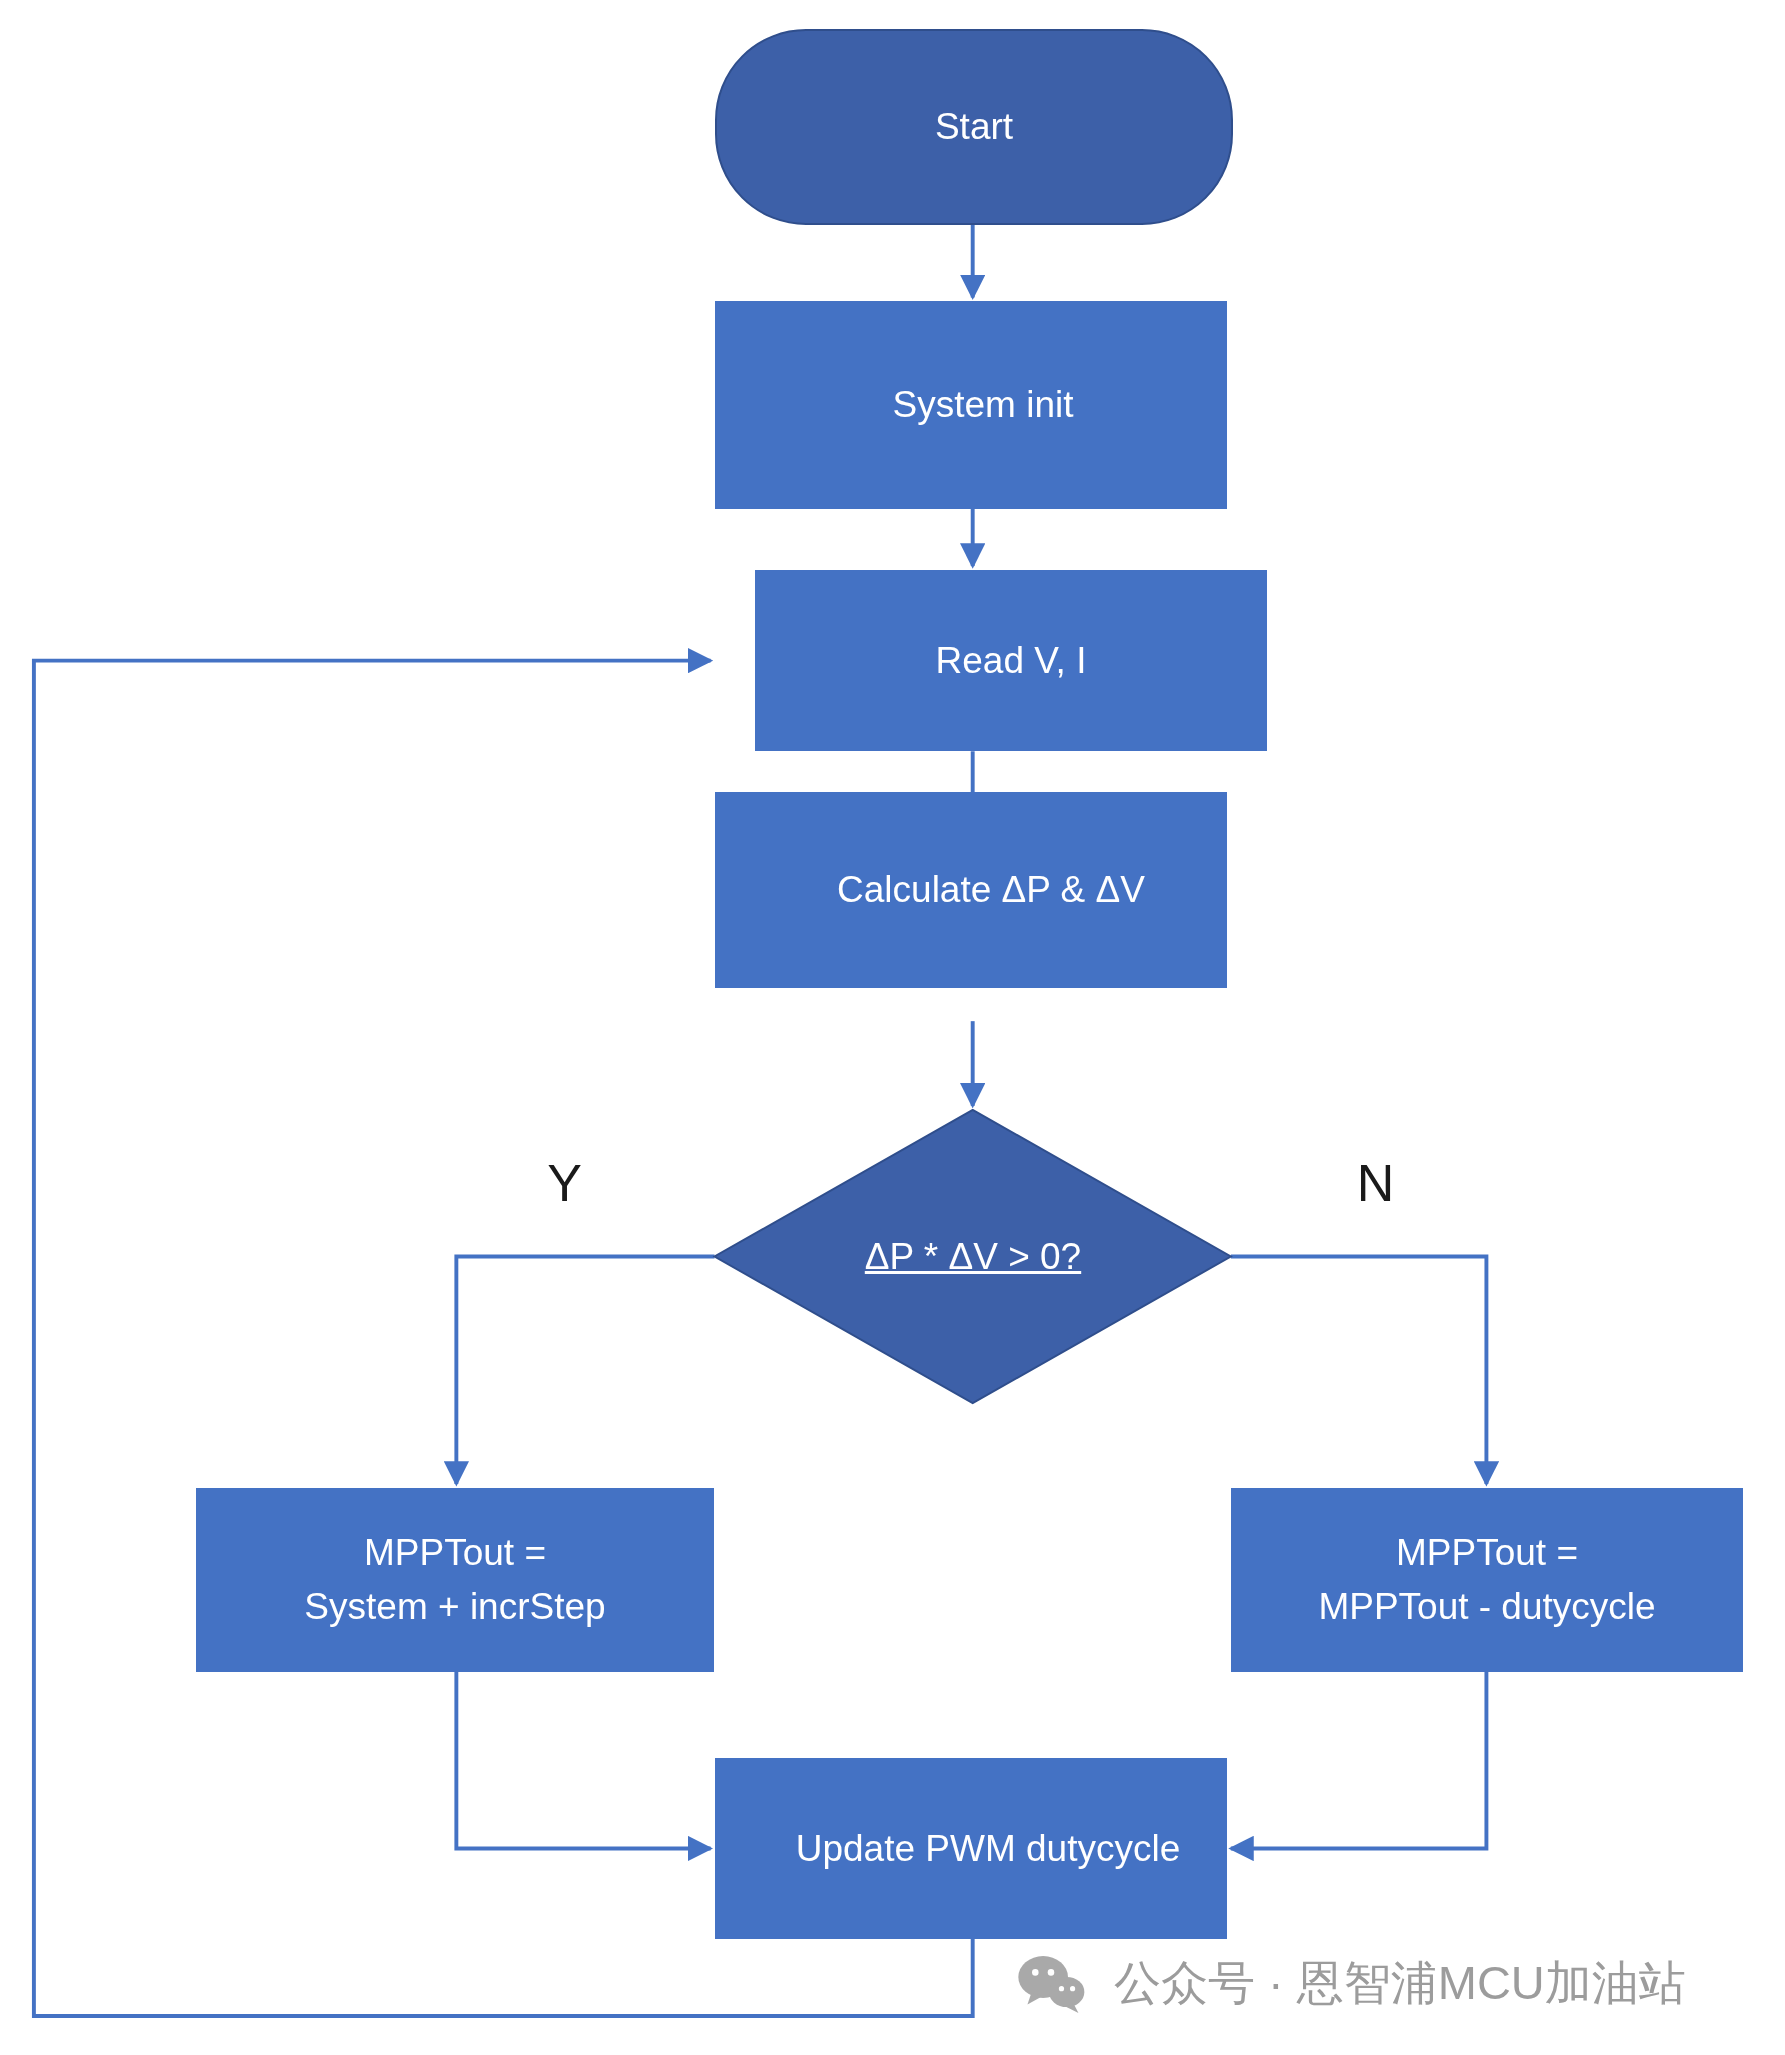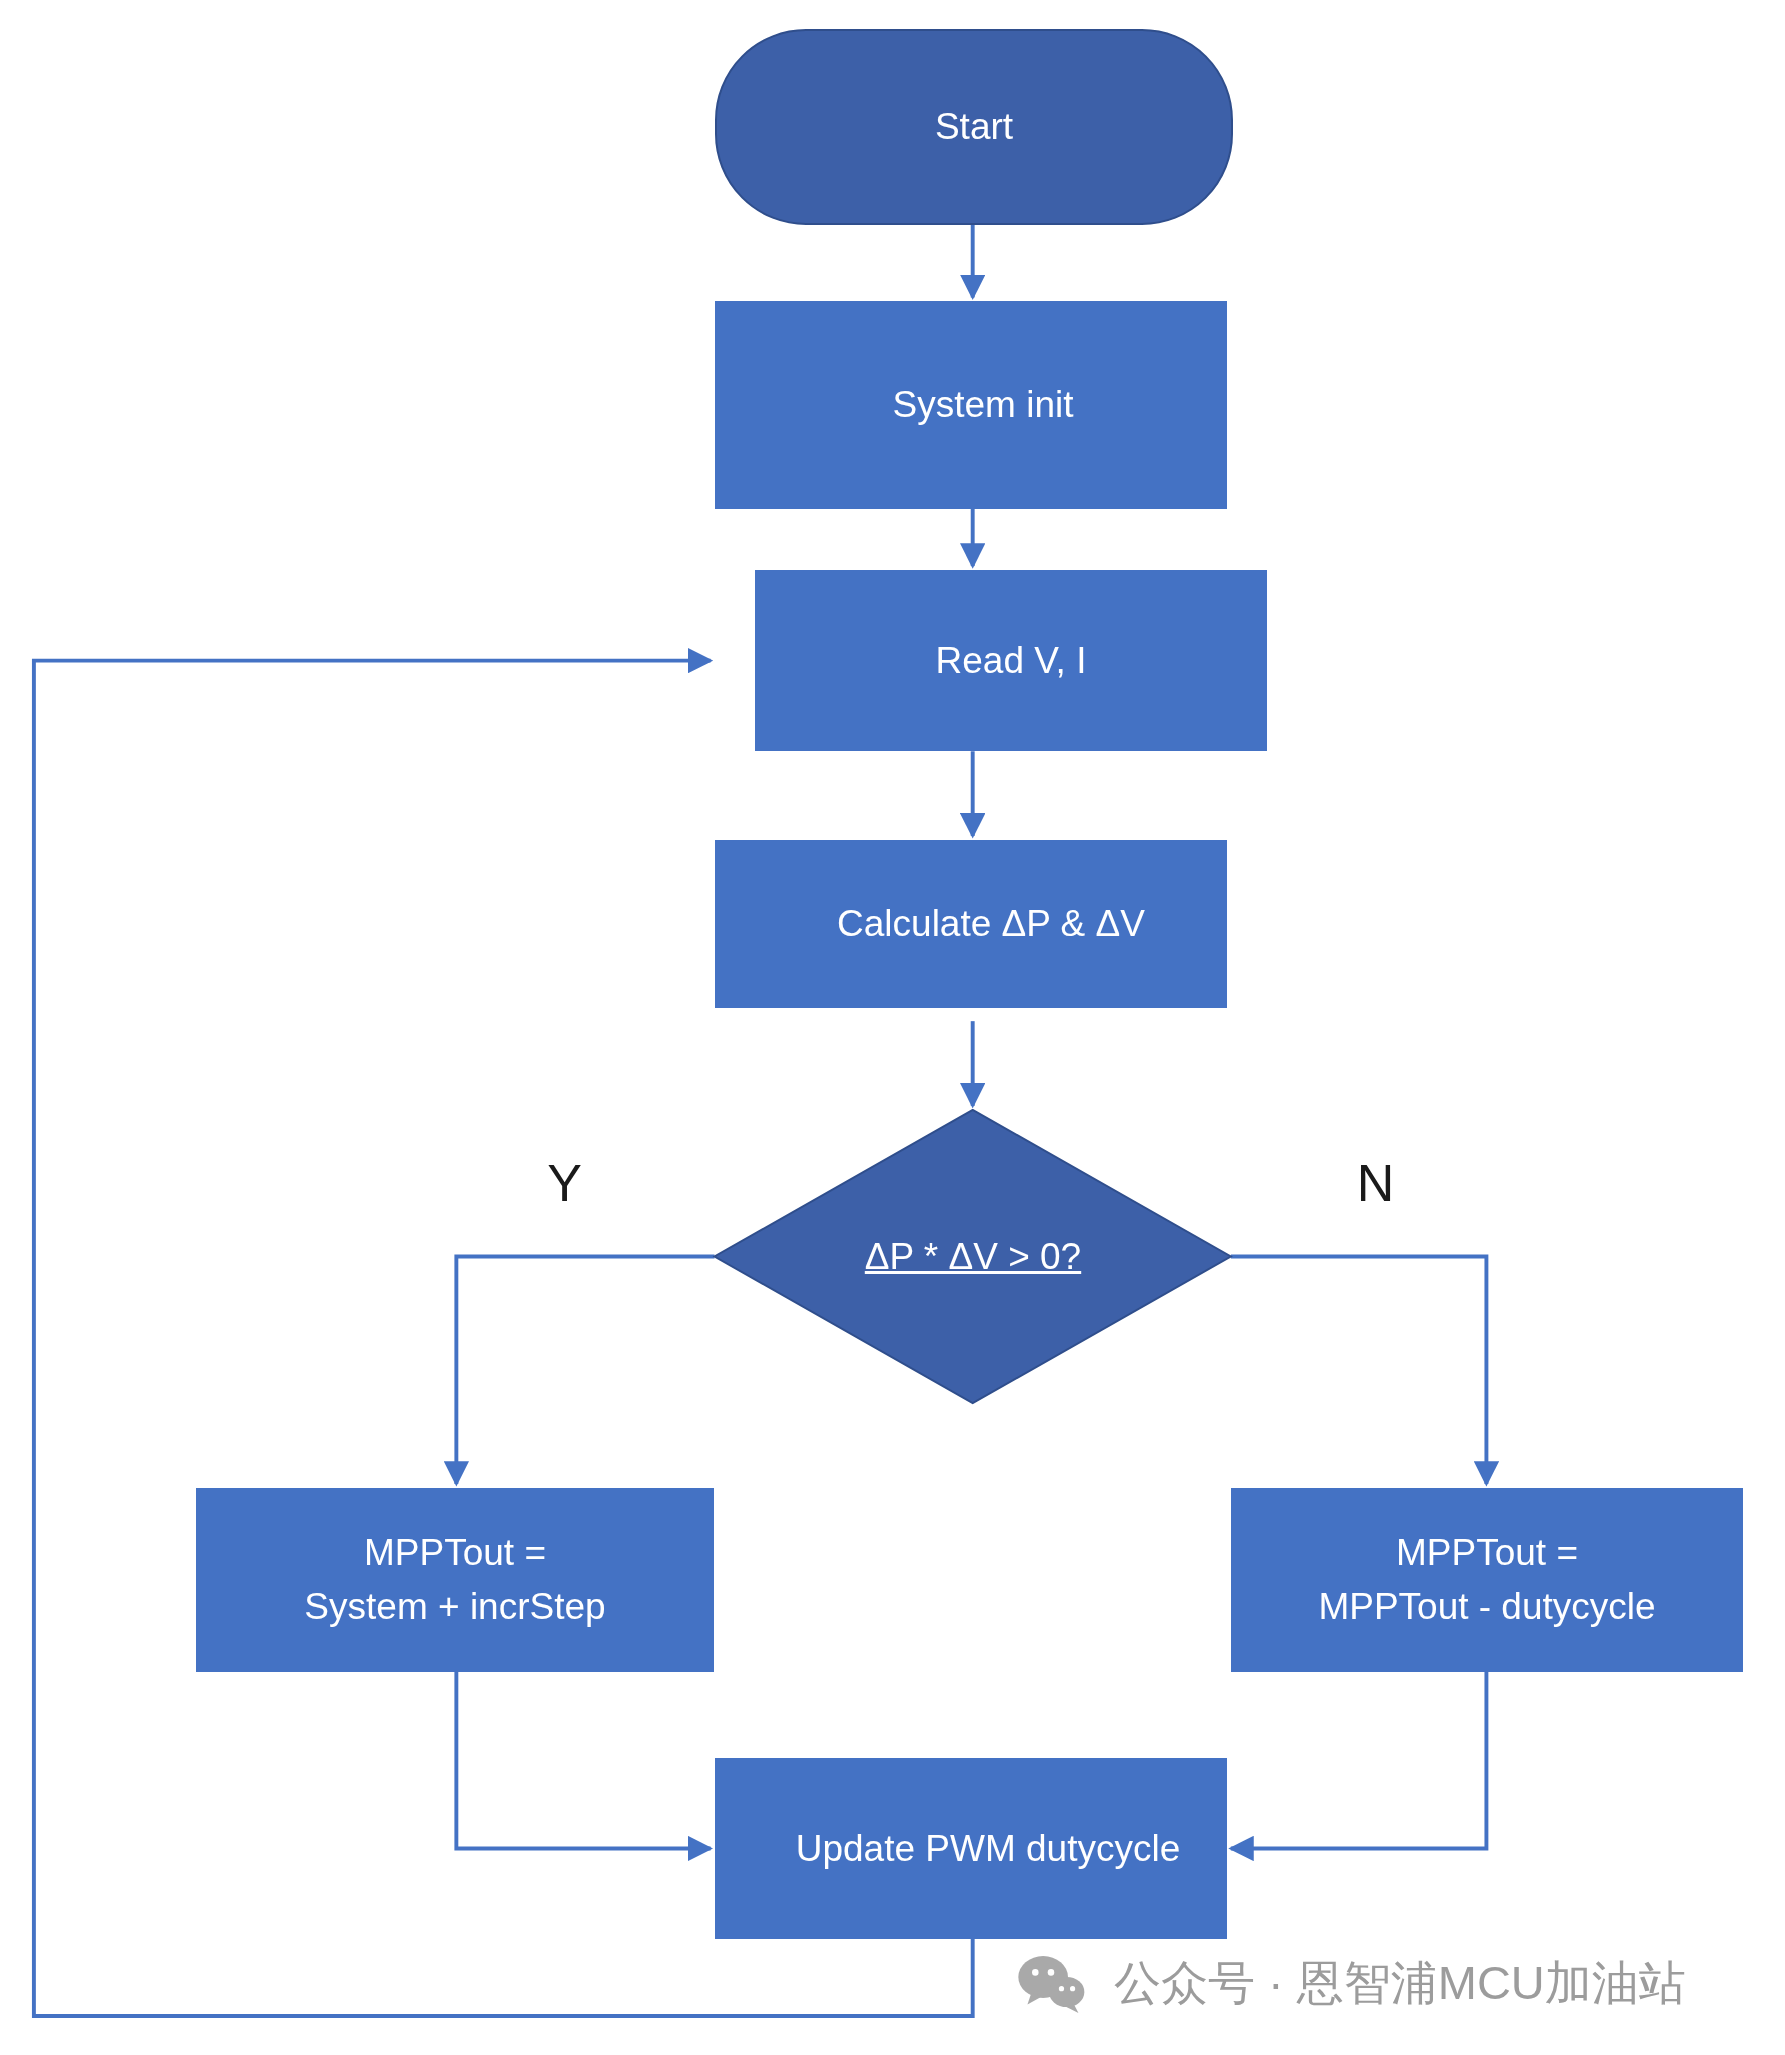--- a/index.html
+++ b/index.html
@@ -116,21 +116,21 @@
   </div>
 
   <div class="node rect" style="left:715px; top:301px; width:512px; height:208px;padding-left:24px;">
     <span>System init</span>
   </div>
 
   <div class="node rect" style="left:715px; top:570px; width:512px; height:181px;margin-left:40px;">
     <span>Read V, I</span>
   </div>
 
-  <div class="node rect" style="left:715px; top:840px; width:512px; height:168px;padding-left:40px;">
+  <div class="node rect" style="left:715px; top:792px; width:512px; height:196px;padding-left:40px;">
     <span>Calculate ΔP &amp; ΔV</span>
   </div>
 
   <div class="diamond-label" style="left:745px; top:1214px; width:456px; height:85px;text-decoration:underline;">
     <span>ΔP * ΔV &gt; 0?</span>
   </div>
 
   <div class="branch-label" style="left:519px; top:1153px;">Y</div>
 
   <div class="branch-label" style="left:1330px; top:1153px;">N</div>

